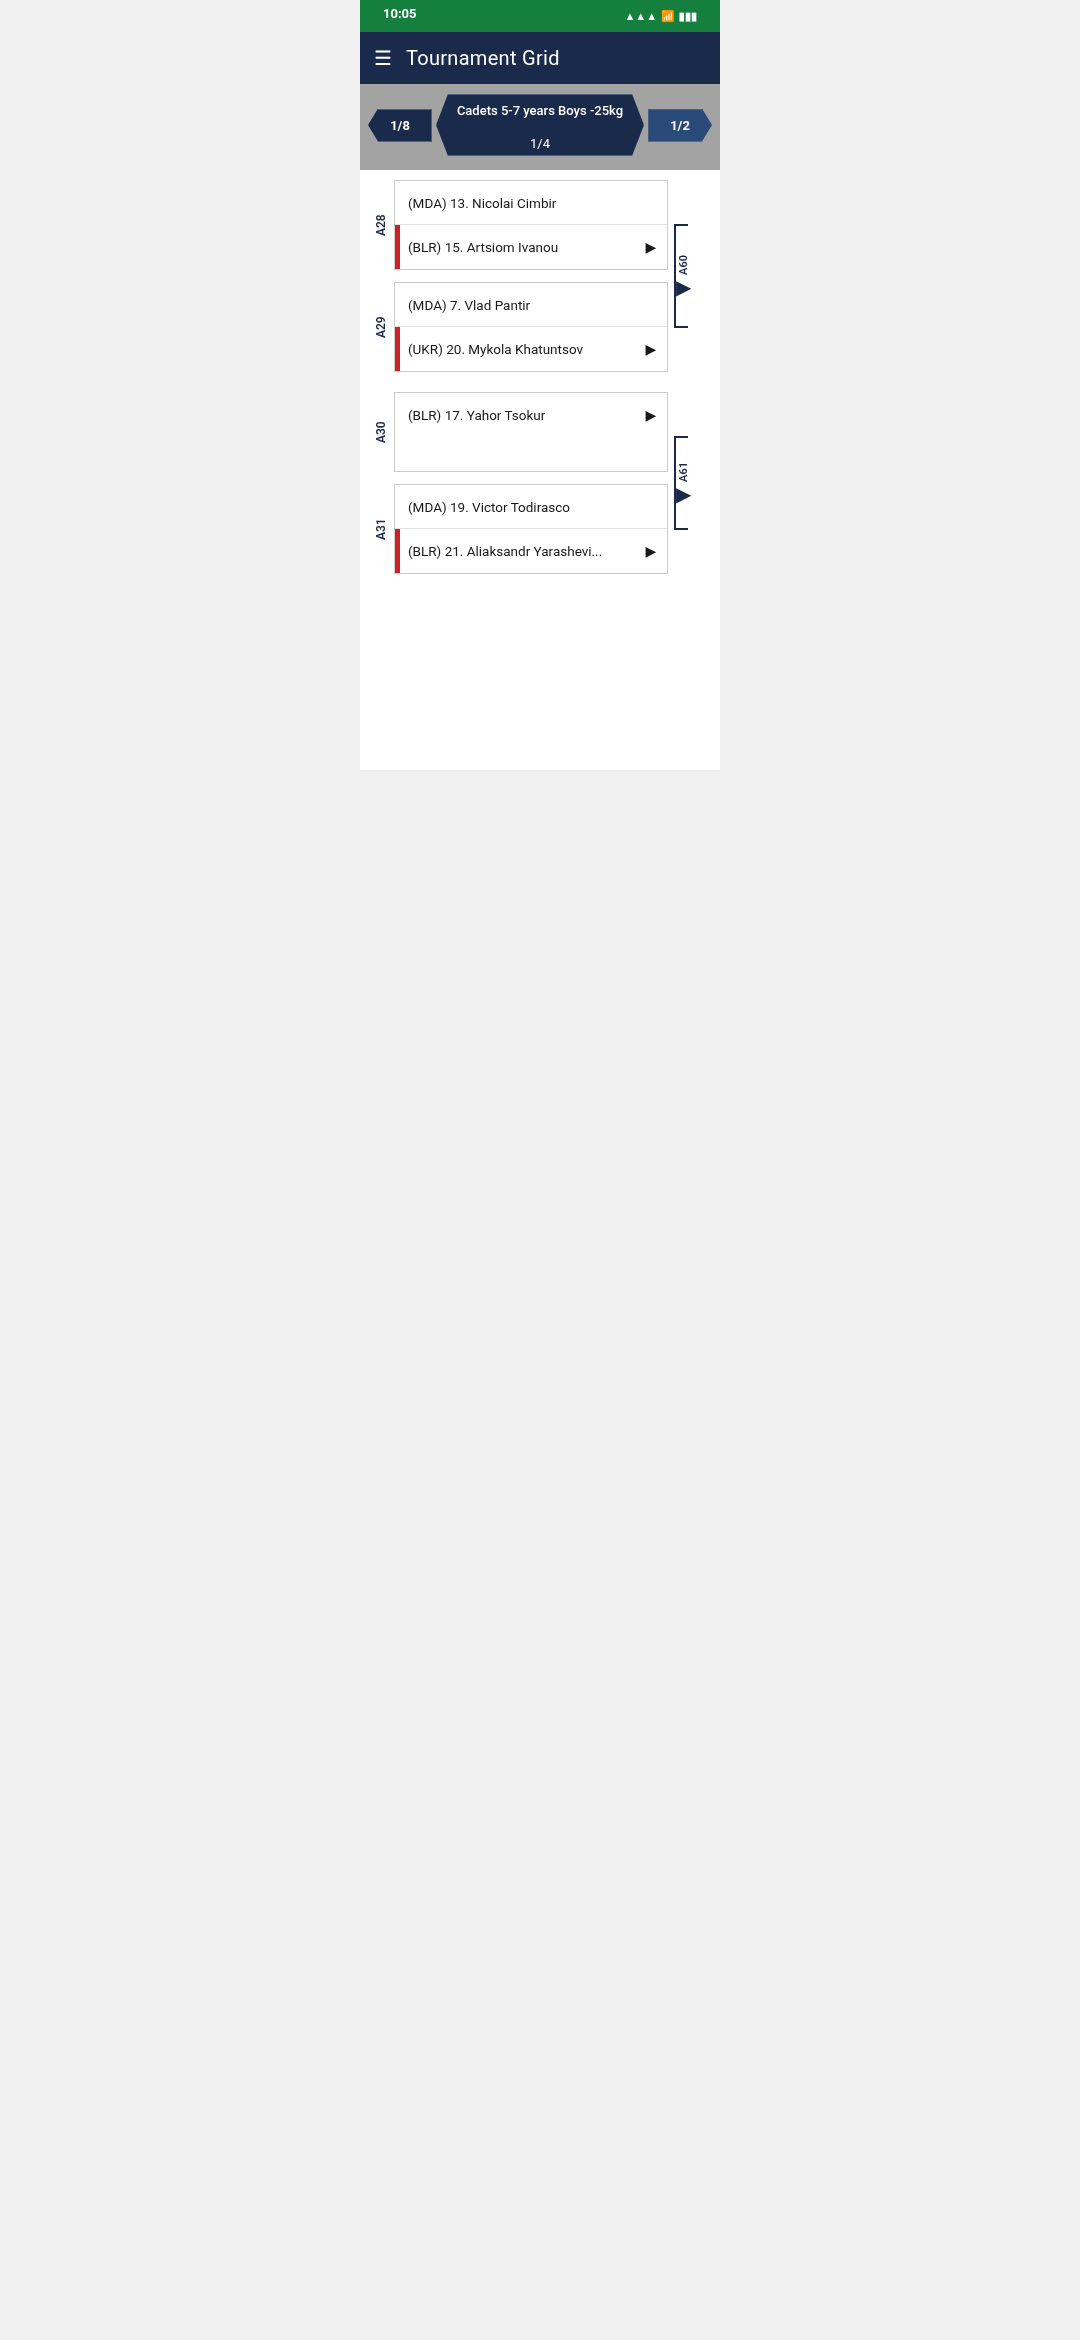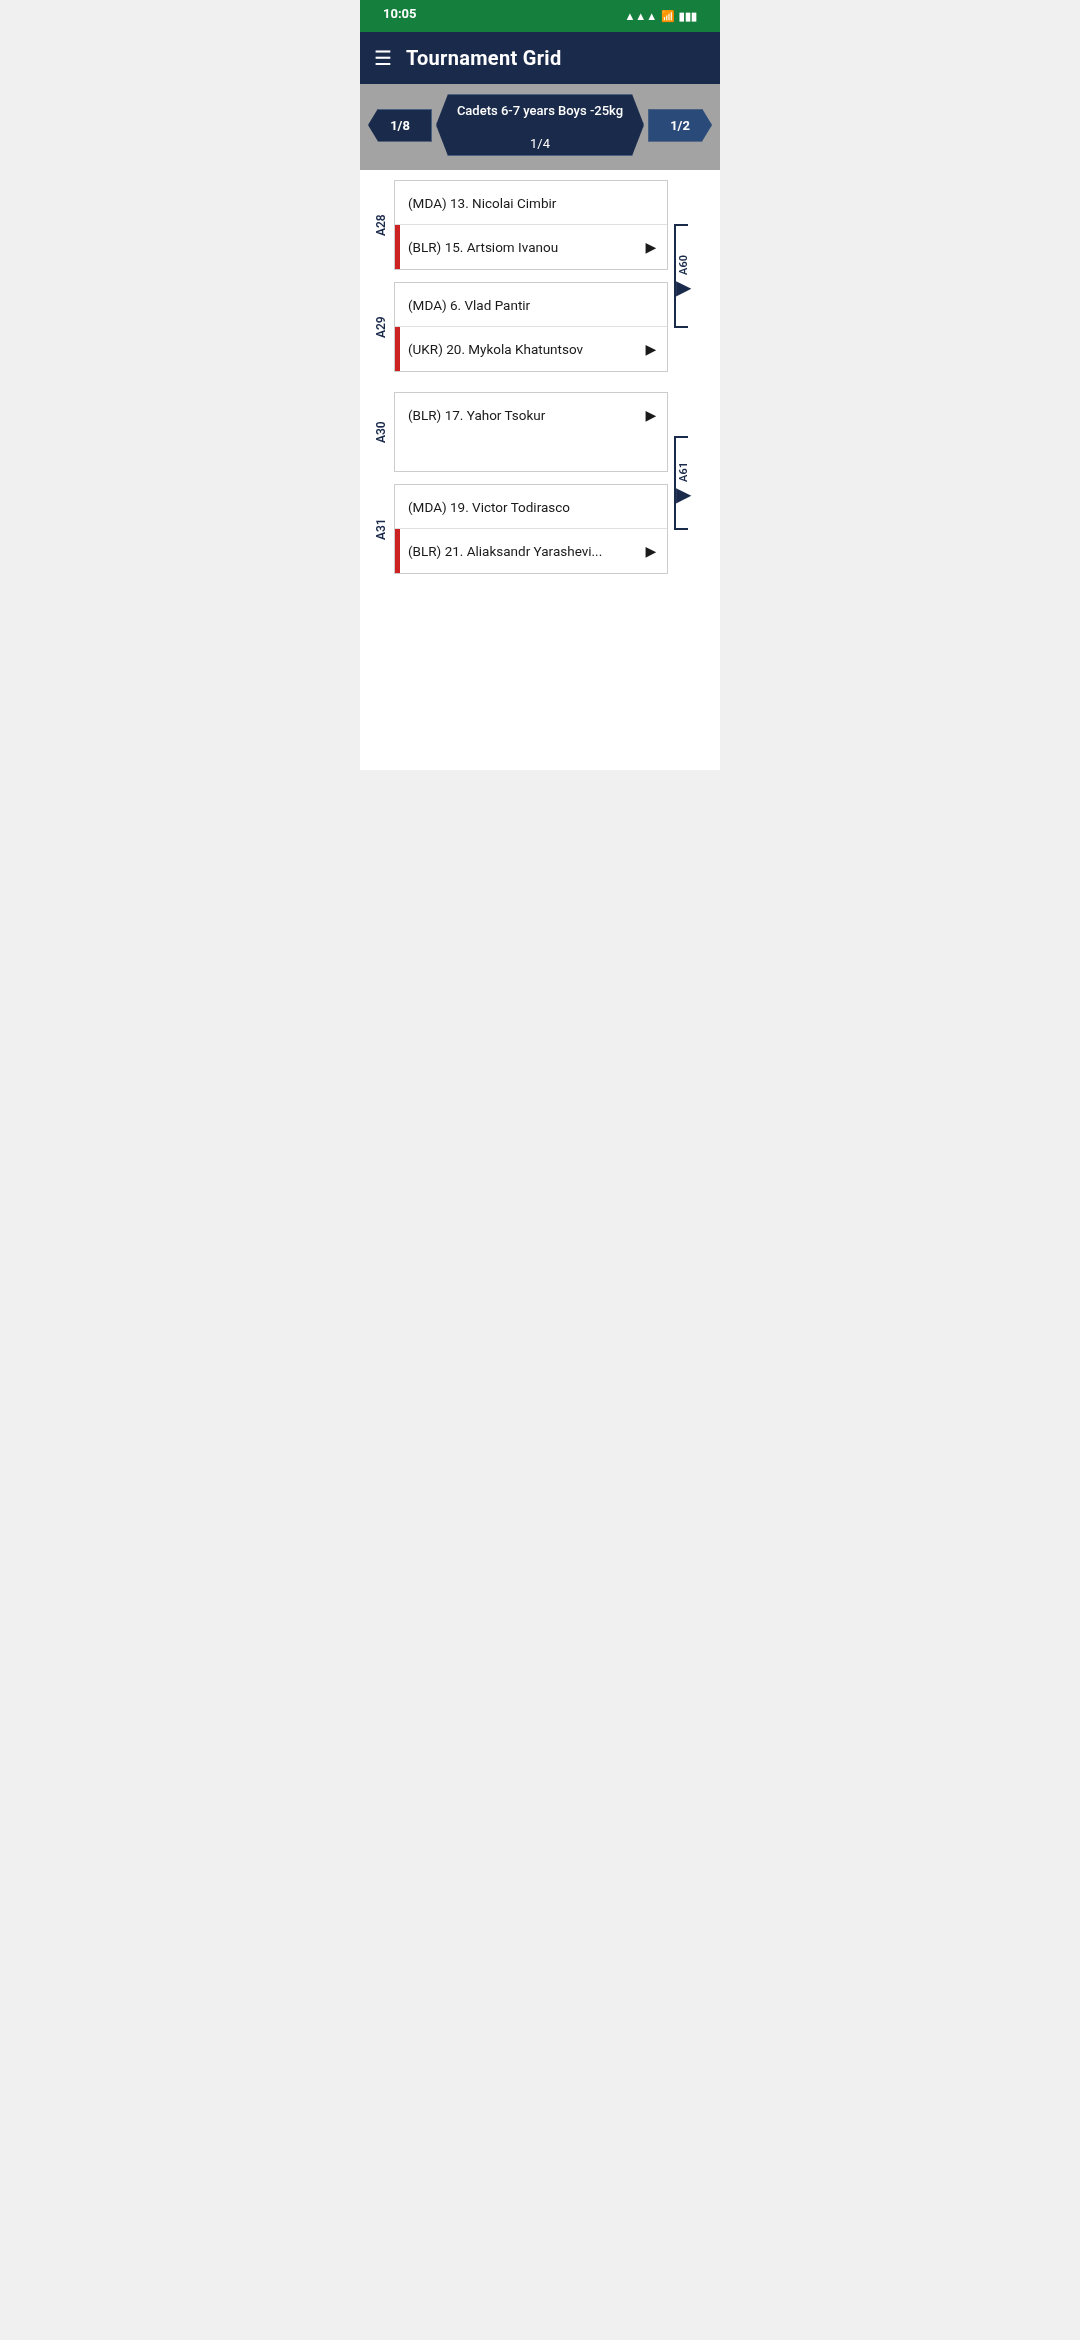--- a/index.html
+++ b/index.html
@@ -42,21 +42,21 @@
       padding: 0 14px;
       height: 52px;
     }
     .header-menu-icon {
       font-size: 20px;
       margin-right: 14px;
       cursor: pointer;
     }
     .header-title {
       font-size: 20px;
-      font-weight: 700;
+      font-weight: 400;
       letter-spacing: 0.3px;
     }
 
     
     .nav-tabs {
       background: #a3a3a3;
       display: flex;
       align-items: center;
       justify-content: space-between;
       padding: 10px 8px 14px 8px;
@@ -212,21 +212,21 @@
 <div class="header">
   <span class="header-menu-icon">☰</span>
   <span class="header-title">Tournament Grid</span>
 </div>
 
 <div class="nav-tabs">
   <div class="nav-tab-arrow">
     <span>1/8</span>
   </div>
   <div class="nav-tab-main">
-    <span class="line1">Cadets 6-7 years  Boys -25kg</span>
+    <span class="line1">Cadets 5-7 years  Boys -25kg</span>
     <span class="line2">1/4</span>
   </div>
   <div class="nav-tab-right">
     <span>1/2</span>
   </div>
 </div>
 
 <div class="content">
 
   <div style="display:flex; align-items:stretch; margin-bottom:8px;">
@@ -246,21 +246,21 @@
           </div>
         </div>
       </div>
       <div class="spacer"></div>
 
       <div class="match-group" style="margin-bottom:0;">
         <div class="match-label">A29</div>
         <div class="match-rows">
           <div class="match-row">
             <div class="match-row-accent" style="background:transparent;"></div>
-            <span class="match-row-text">(MDA) 6. Vlad Pantir</span>
+            <span class="match-row-text">(MDA) 7. Vlad Pantir</span>
           </div>
           <div class="match-row">
             <div class="match-row-accent"></div>
             <span class="match-row-text">(UKR) 20. Mykola Khatuntsov</span>
             <div class="match-row-play">▶</div>
           </div>
         </div>
       </div>
     </div>
 

